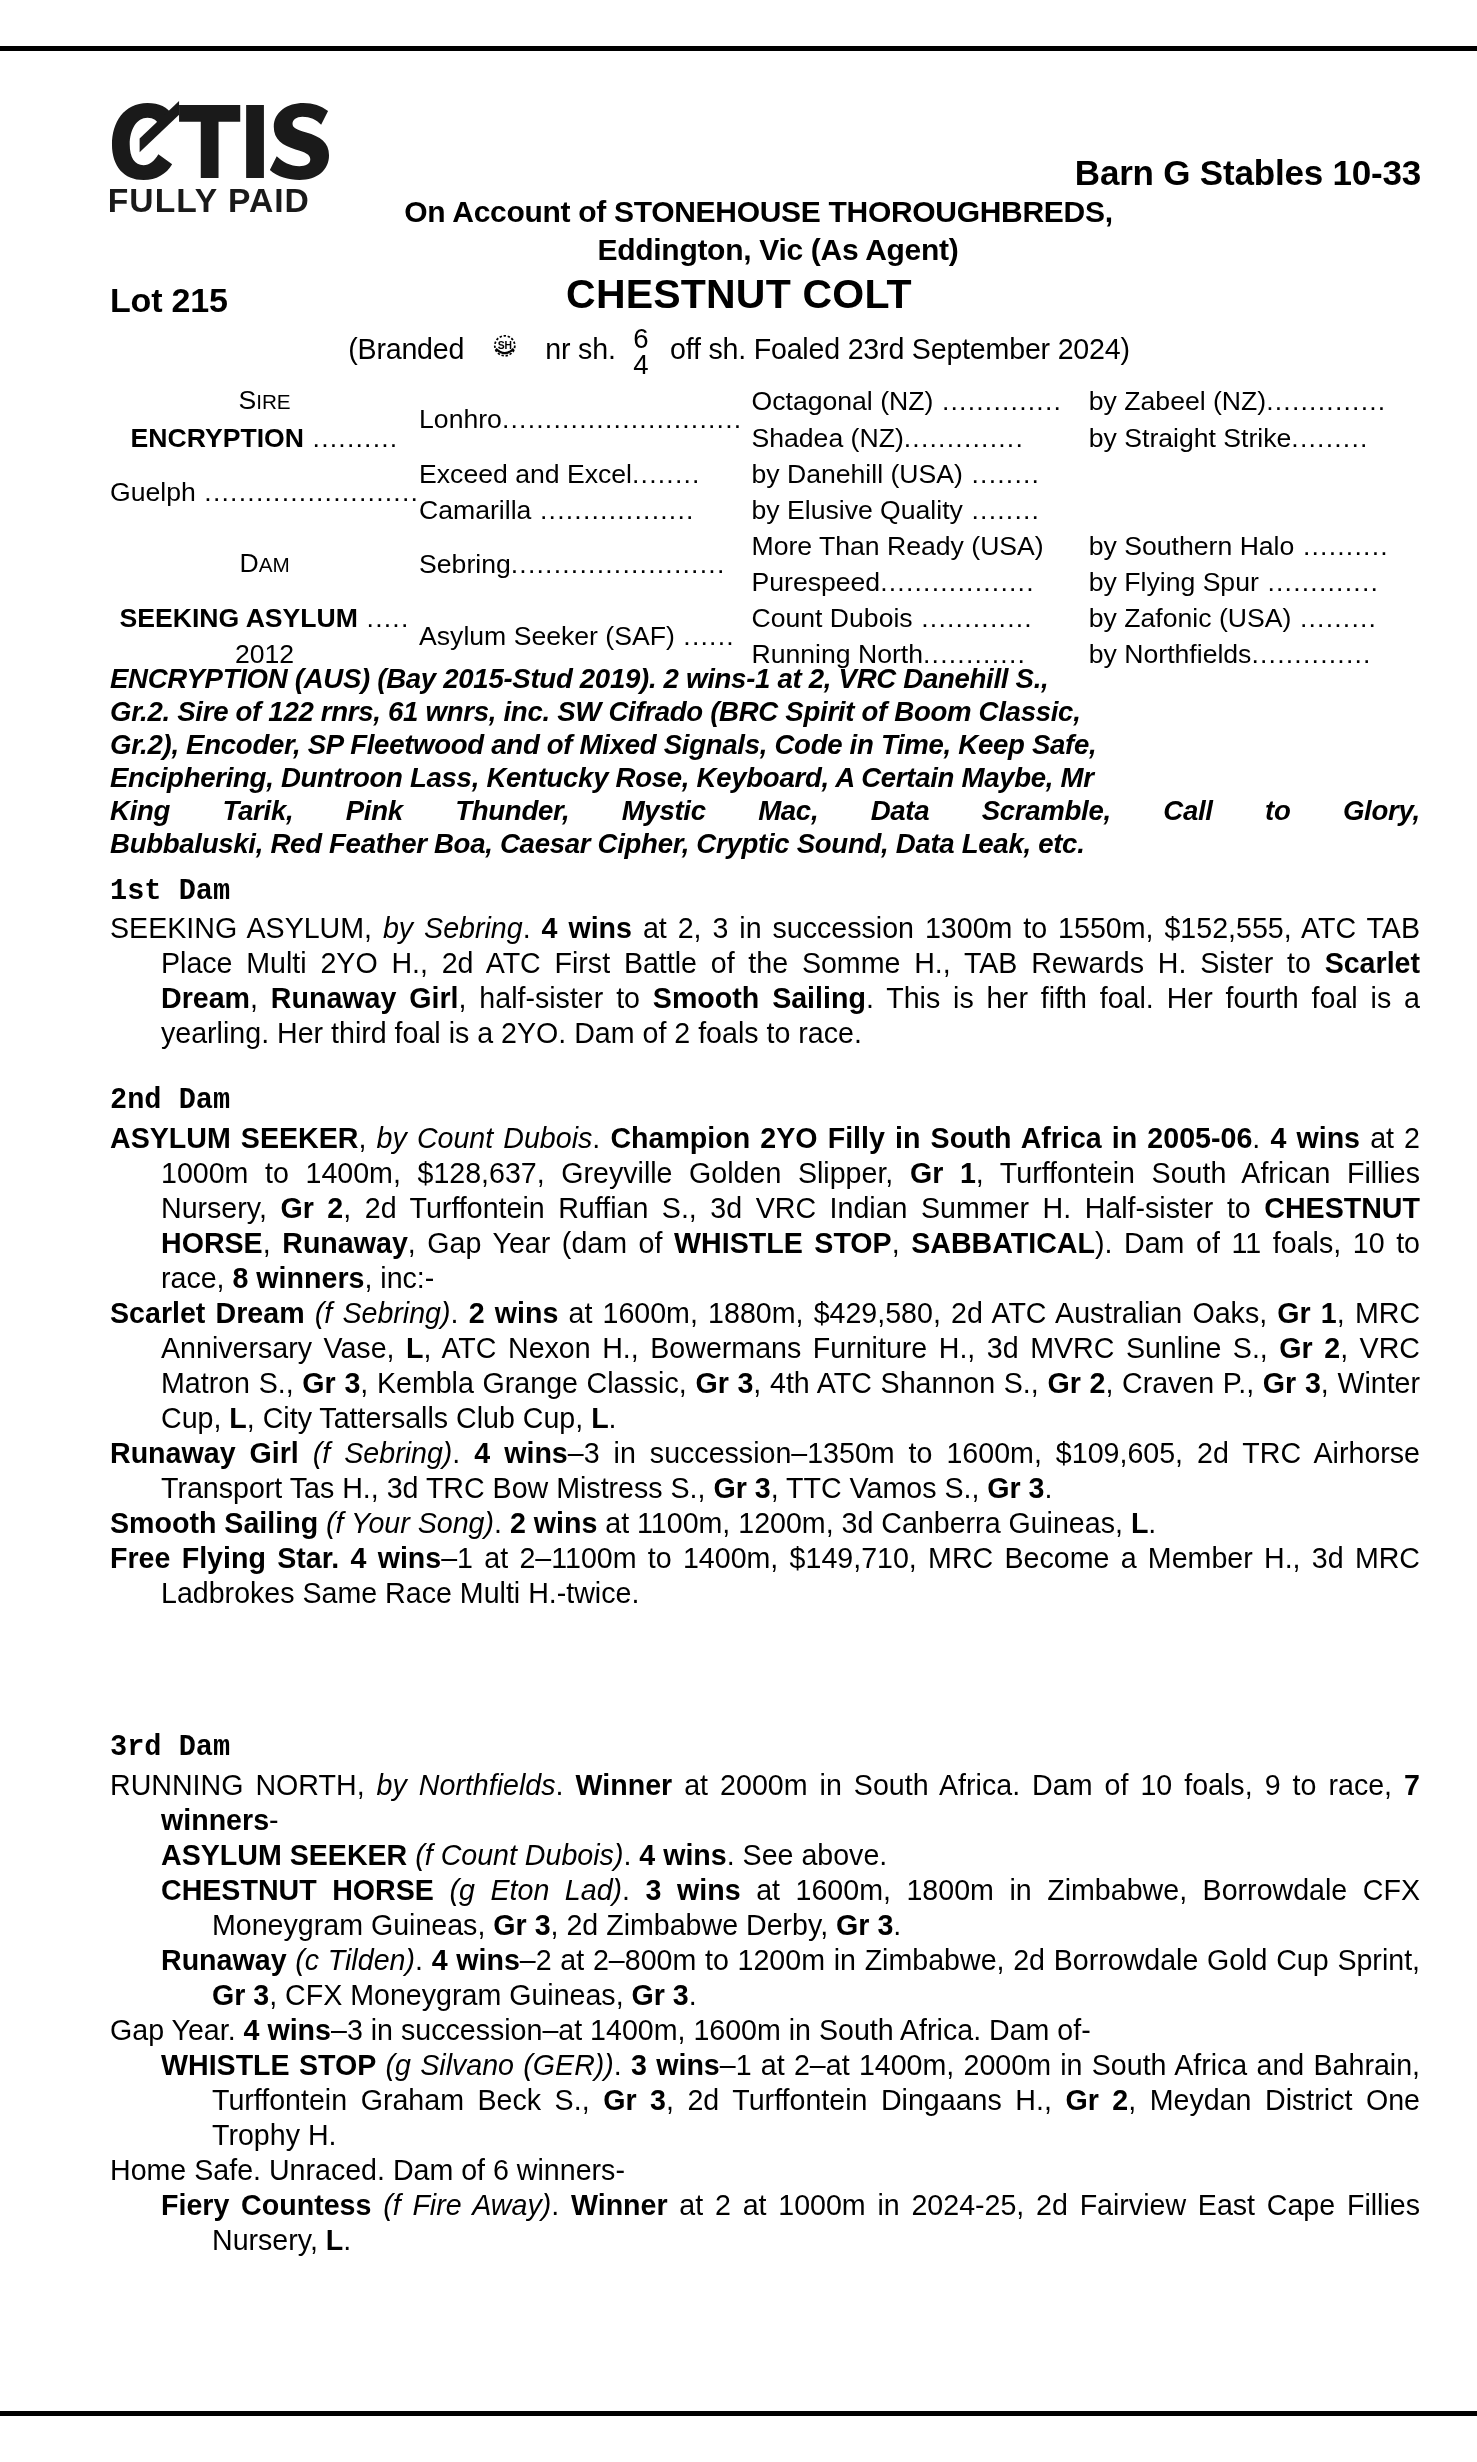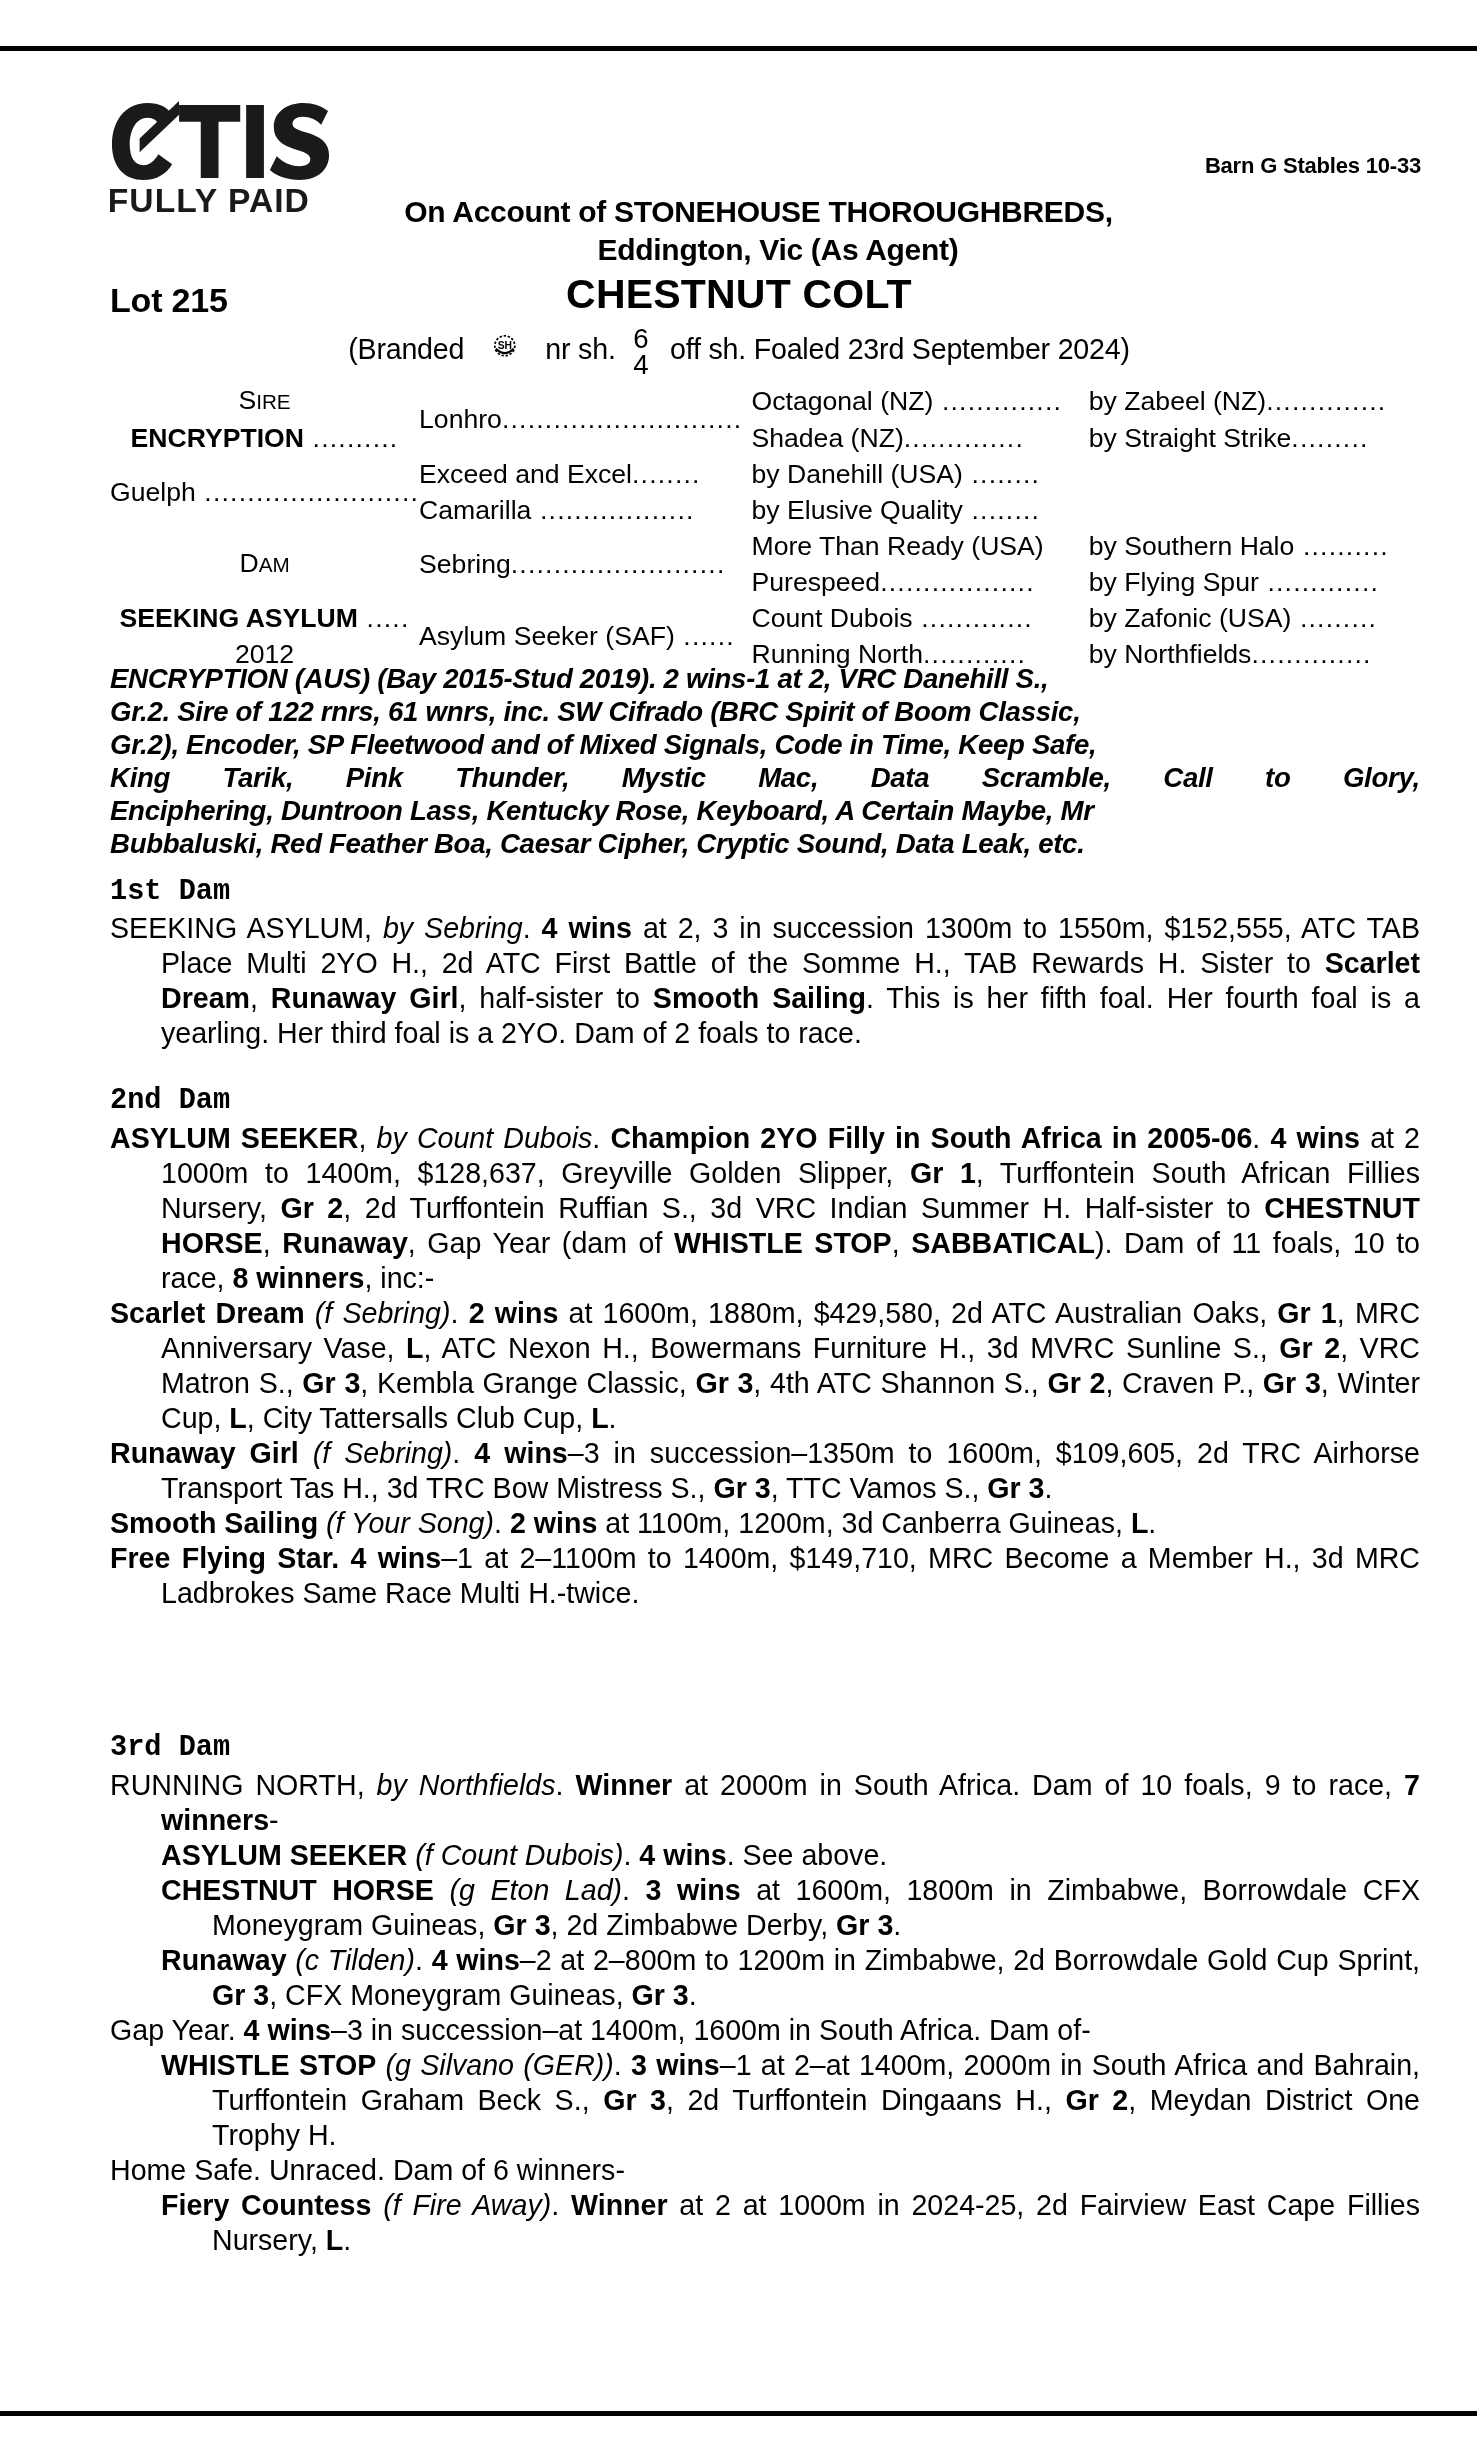--- a/index.html
+++ b/index.html
@@ -23,21 +23,21 @@
   .logo-sub {
     font-family:"Liberation Sans", sans-serif;
     font-weight:700; font-size:33px; letter-spacing:1px;
     color:#1a1a1a; margin-top:-2px; text-align:left;
     transform:scaleX(1.02);
   }
 
   
   .barn {
     position:absolute; right:57px; top:153px;
-    font-weight:700; font-size:22px; letter-spacing:-0.2px;
+    font-weight:700; font-size:35px; letter-spacing:-0.2px;
     white-space:nowrap;
     font-stretch:condensed;
   }
   .account-block {
     position:absolute; left:197px; top:193px; width:1162px;
     text-align:center;
     font-weight:700; font-size:30px; line-height:38px;
     letter-spacing:-0.3px;
   }
   .account-line1 { margin-left:-39px; }
@@ -215,34 +215,34 @@
         <td class="c4"><span>by Northfields</span><span class="lead">..............</span></td>
       </tr>
     </tbody>
       </table>
   </div>
 
   <div class="sire-para">
     <span>ENCRYPTION (AUS) (Bay 2015-Stud 2019). 2 wins-1 at 2, VRC Danehill S.,</span>
     <span>Gr.2. Sire of 122 rnrs, 61 wnrs, inc. SW Cifrado (BRC Spirit of Boom Classic,</span>
     <span>Gr.2), Encoder, SP Fleetwood and of Mixed Signals, Code in Time, Keep Safe,</span>
+    <span>Enciphering, Duntroon Lass, Kentucky Rose, Keyboard, A Certain Maybe, Mr</span>
     <span style="display:flex;justify-content:space-between;">
         <span>King</span>
         <span>Tarik,</span>
         <span>Pink</span>
         <span>Thunder,</span>
         <span>Mystic</span>
         <span>Mac,</span>
         <span>Data</span>
         <span>Scramble,</span>
         <span>Call</span>
         <span>to</span>
         <span>Glory,</span>
       </span>
-    <span>Enciphering, Duntroon Lass, Kentucky Rose, Keyboard, A Certain Maybe, Mr</span>
     <span>Bubbaluski, Red Feather Boa, Caesar Cipher, Cryptic Sound, Data Leak, etc.</span>
   </div>
 
   <div class="sec-head" style="top:875px;">1st Dam</div>
   <div class="blk" style="top:911px;">
     <p class="hang"><span>SEEKING ASYLUM</span>, <i>by Sebring</i>. <b>4 wins</b><span> at 2, 3 in succession 1300m to 1550m, $152,555, ATC TAB Place Multi 2YO H., 2d ATC First Battle of the Somme H., TAB Rewards H. Sister to </span><b>Scarlet Dream</b>, <b>Runaway Girl</b><span>, half-sister to </span><b>Smooth Sailing</b><span>. This is her fifth foal. Her fourth foal is a yearling. Her third foal is a 2YO. Dam of 2 foals to race.</span></p>
   </div>
 
   <div class="sec-head" style="top:1084px;">2nd Dam</div>
   <div class="blk" style="top:1121px;">

